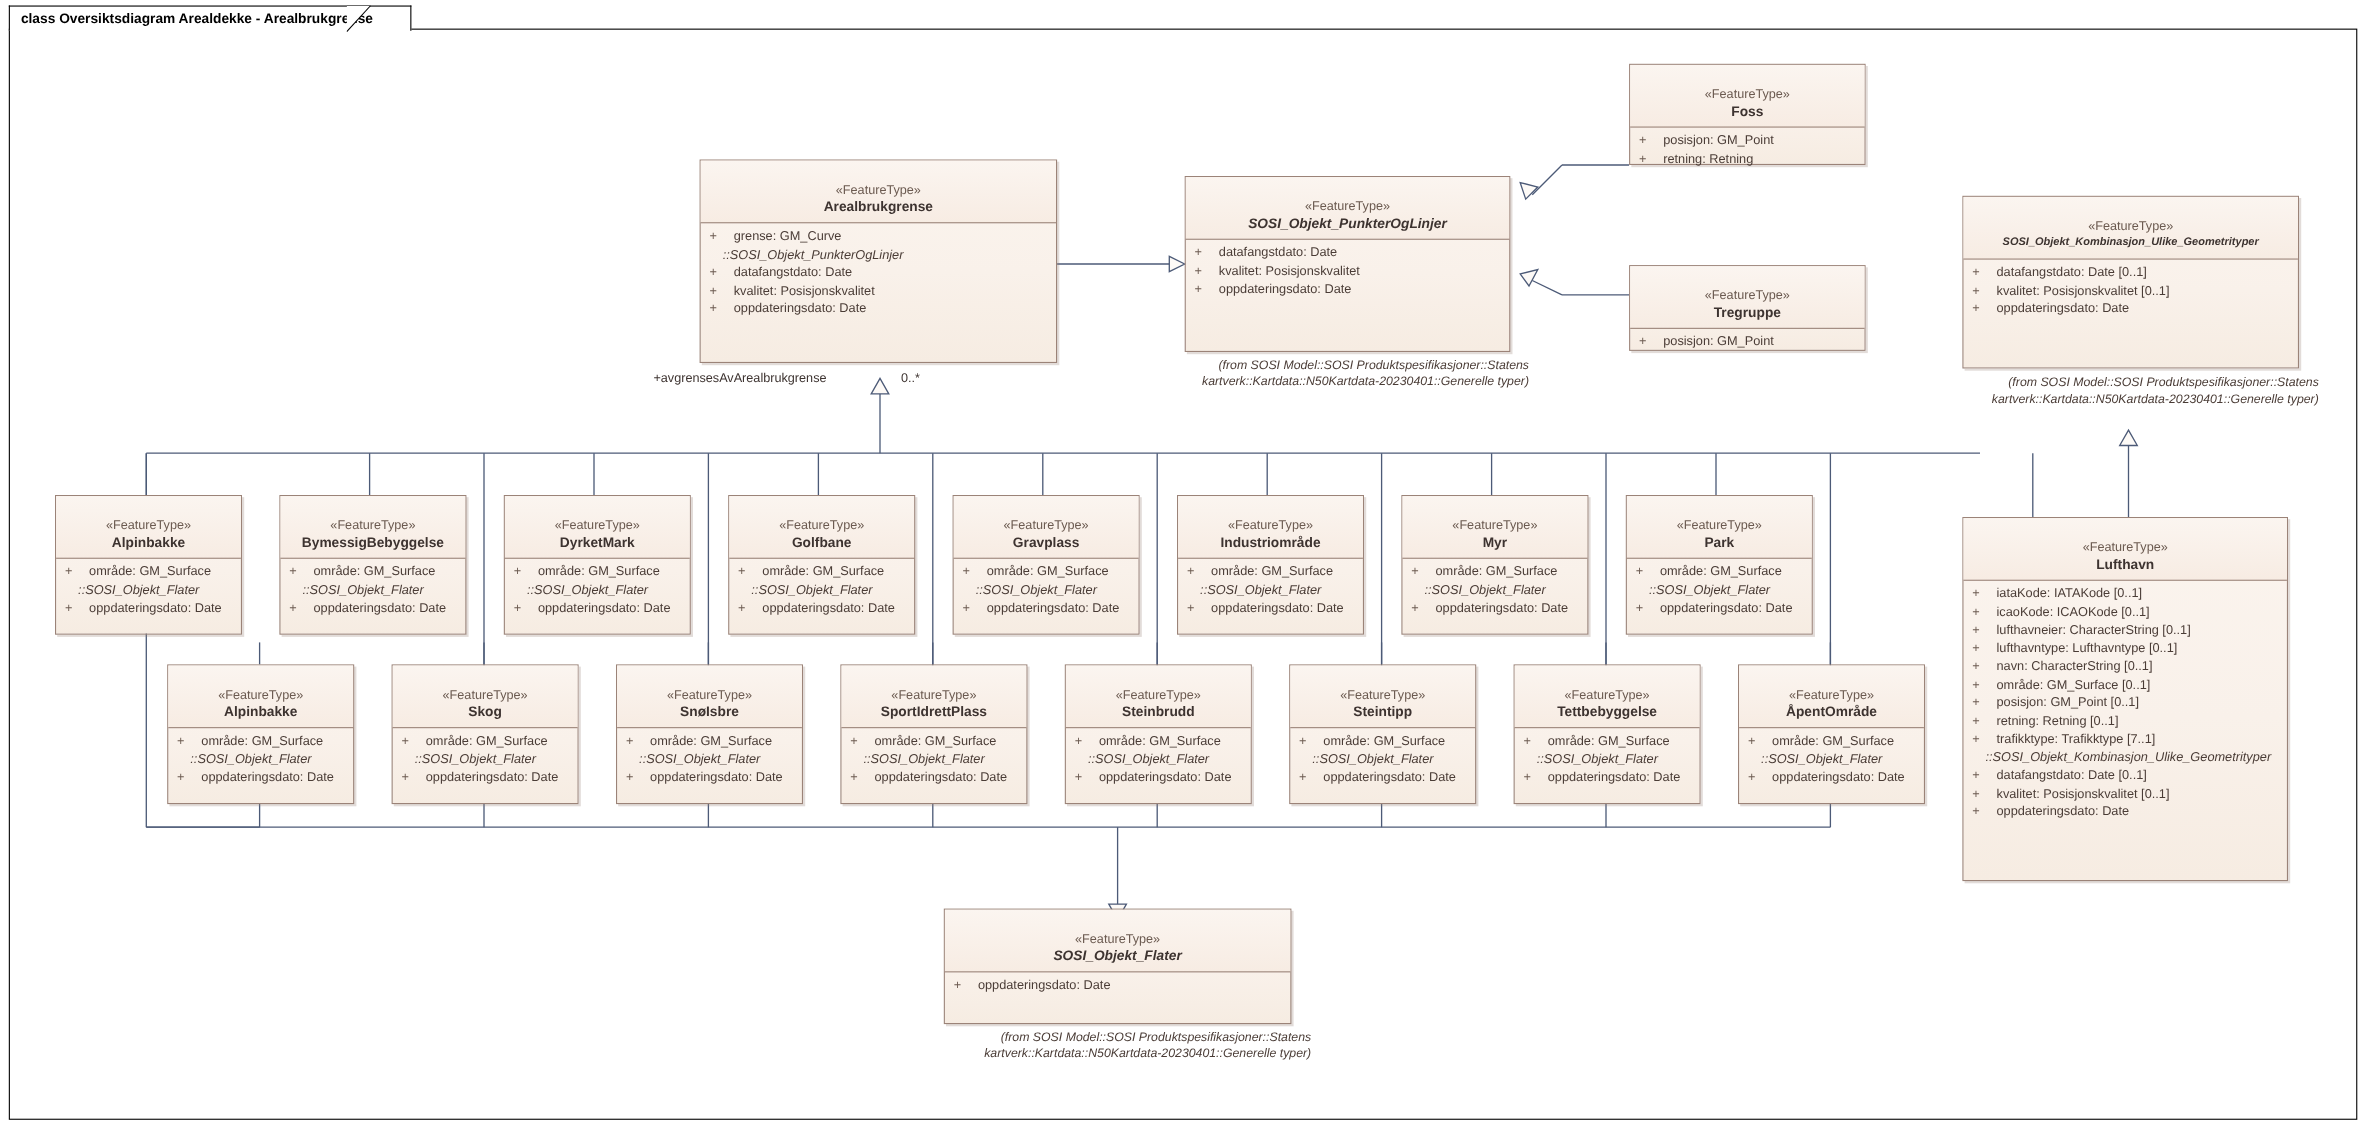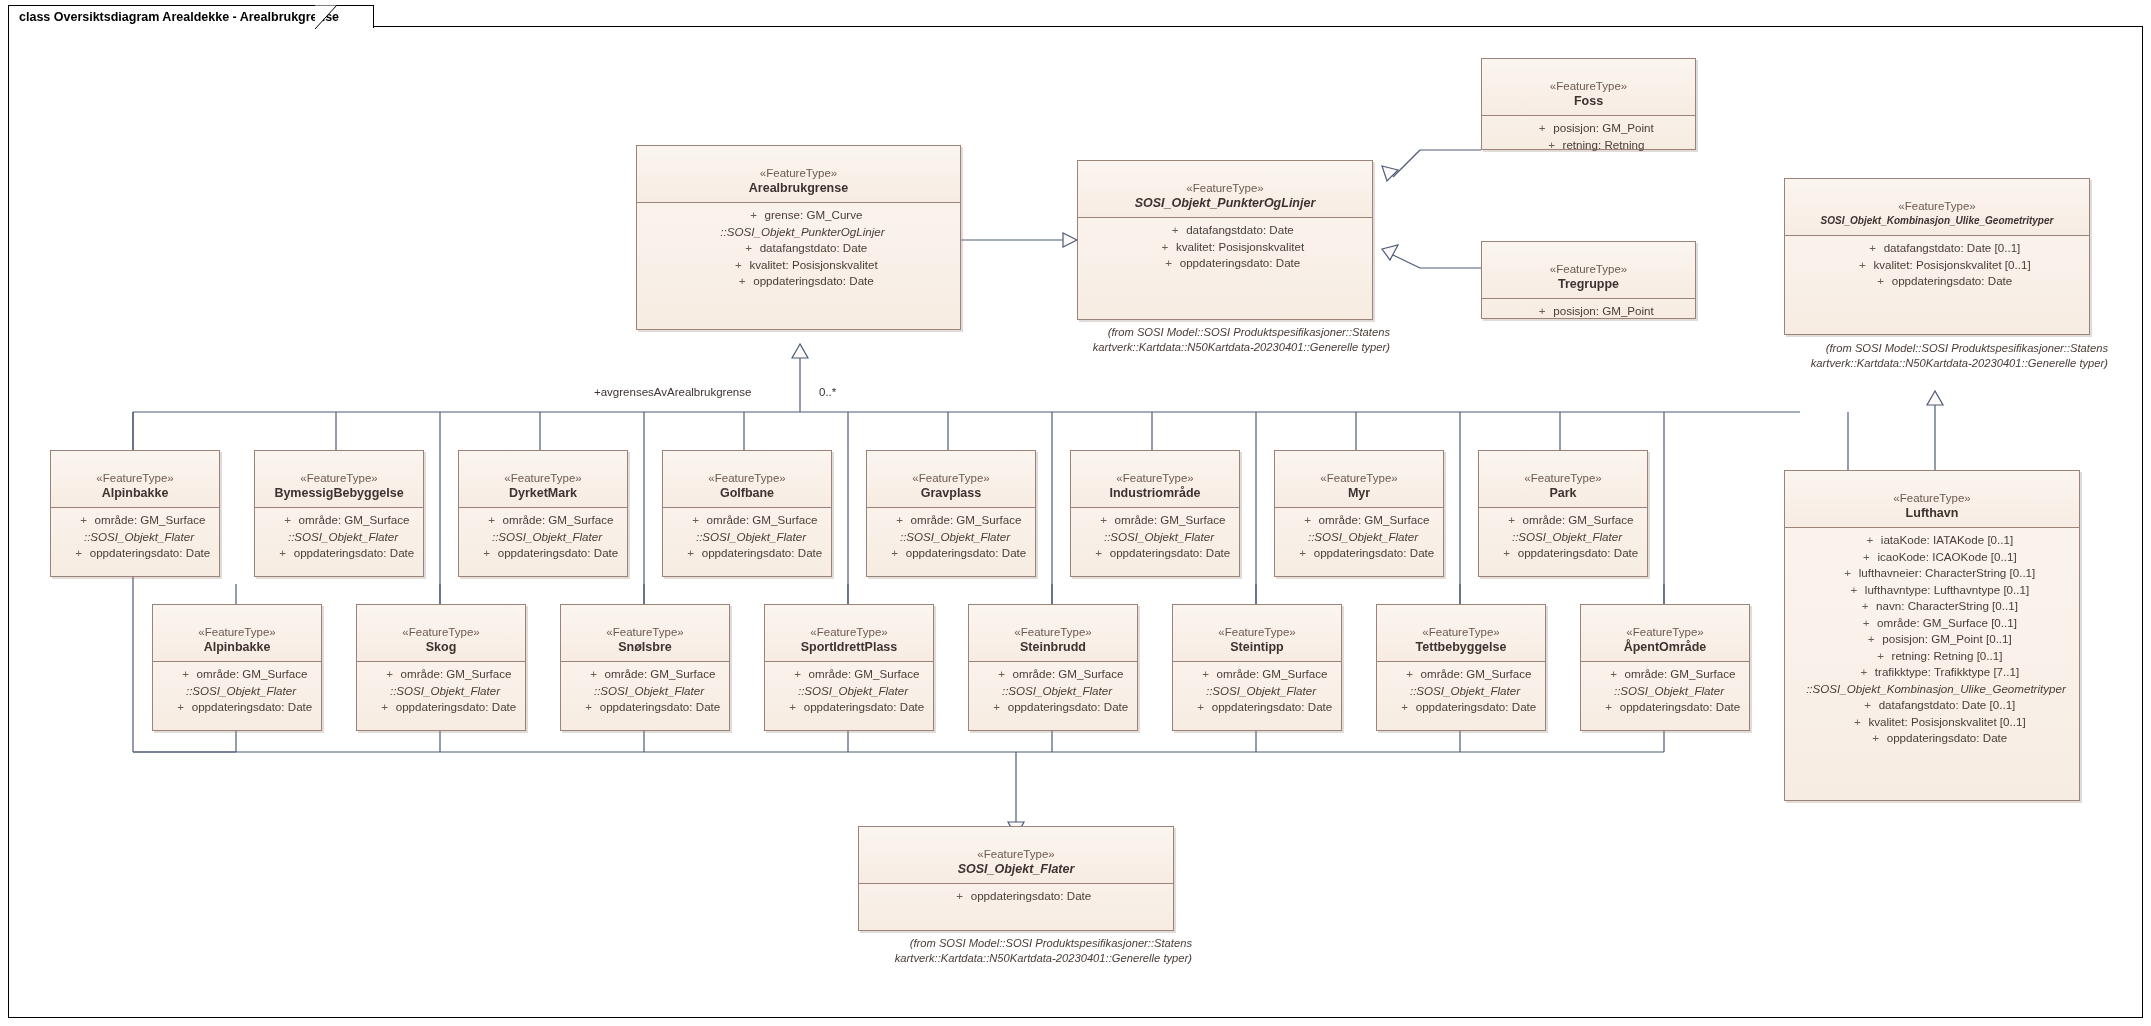--- a/index.html
+++ b/index.html
@@ -68,55 +68,54 @@
     white-space: nowrap;
   }
   .cname {
     font-size: 12.5px;
     font-weight: bold;
     color: #3d3330;
     line-height: 16px;
     white-space: nowrap;
   }
   .cname.abstract { font-style: italic; }
-  .cls-body { padding: 4px 0 6px 0; text-align: center; }
+  .cls-body { padding: 4px 0 6px 0; }
   .attr {
     font-size: 11.6px;
     color: #4a3c36;
     line-height: 16.5px;
     white-space: nowrap;
     padding-left: 8px;
   }
   .attr .vis {
     display: inline-block;
     width: 22px;
     color: #6b5a50;
   }
   .attr.group {
     font-style: italic;
     color: #4a3c36;
-    padding-left: 8px;
+    padding-left: 20px;
   }
   .pkgnote {
     position: absolute;
     font-size: 11.2px;
     font-style: italic;
     color: #4a3c36;
     text-align: right;
     line-height: 15px;
     z-index: 3;
   }
 
   .edgelabel {
     position: absolute;
     font-size: 11.5px;
     color: #3d3330;
     white-space: nowrap;
     z-index: 3;
-    margin-top: 48px;
   }
 </style>
 </head>
 <body>
 
 <div id="canvas">
 
   <div id="frame"></div>
   <div id="frame-tab">
     <span>class Oversiktsdiagram Arealdekke - Arealbrukgrense</span>

